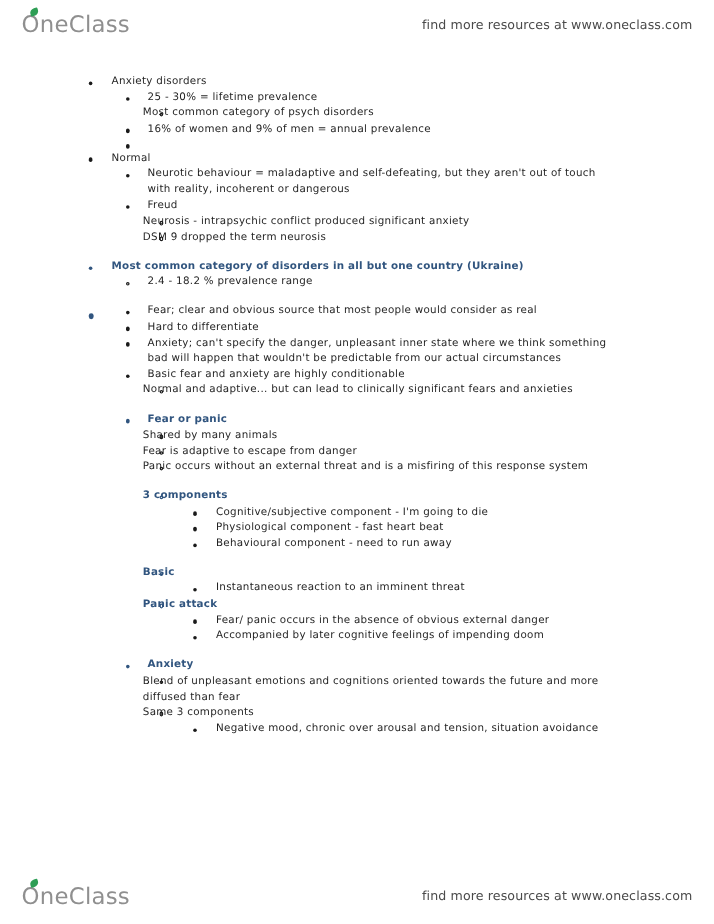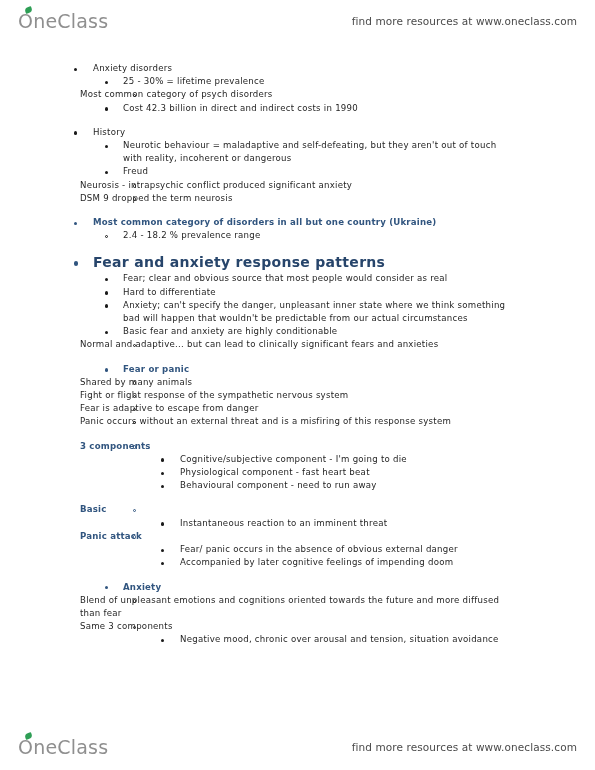--- a/index.html
+++ b/index.html
@@ -116,21 +116,21 @@
   .bullet.circle.blue { border-color: #31557f; }
 
   
   .l1 > .bullet { left: 74px;  top: 5.5px; }
   .l1 > .txt    { margin-left: 93px; }
 
   .l2 > .bullet { left: 105px; top: 5.5px; }
   .l2 > .txt    { margin-left: 123px; }
 
   .l3 > .bullet { left: 133px; top: 5.5px; }
-  .l3 > .txt    { margin-left: 80px; }
+  .l3 > .txt    { margin-left: 119px; }
 
   .l4 > .bullet { left: 161px; top: 5.5px; }
   .l4 > .txt    { margin-left: 180px; }
 
   
   .txt {
     font-size: 8.6px;
     line-height: 13.2px;
     color: #1f1f1f;
     letter-spacing: 0.25px;
@@ -171,25 +171,28 @@
       <li class="item l2">
         <span class="bullet disc"></span>
         <span class="txt">25 - 30% = lifetime prevalence</span>
       </li>
       <li class="item l3">
         <span class="bullet circle"></span>
         <span class="txt">Most common category of psych disorders</span>
       </li>
       <li class="item l2">
         <span class="bullet disc"></span>
-        <span class="txt">Cost 42.3 billion in direct and indirect costs in 1990</span>
+        <span class="txt">16% of women and 9% of men = annual prevalence</span>
+      </li>
+      <li class="item l2">
+        <span class="bullet disc"></span>
       </li>
       <li class="item l1 gap-before">
         <span class="bullet disc"></span>
-        <span class="txt">History</span>
+        <span class="txt">Normal</span>
       </li>
       <li class="item l2">
         <span class="bullet disc"></span>
         <span class="txt">Neurotic behaviour = maladaptive and self-defeating, but they aren't out of touch with reality, incoherent or dangerous</span>
       </li>
       <li class="item l2">
         <span class="bullet disc"></span>
         <span class="txt">Freud</span>
       </li>
       <li class="item l3">
@@ -203,21 +206,20 @@
       <li class="item l1 gap-before">
         <span class="bullet disc blue"></span>
         <span class="txt blue">Most common category of disorders in all but one country (Ukraine)</span>
       </li>
       <li class="item l2">
         <span class="bullet circle"></span>
         <span class="txt">2.4 - 18.2 % prevalence range</span>
       </li>
       <li class="item l1 headrow gap-before">
         <span class="bullet disc blue"></span>
-        <span class="txt heading">Fear and anxiety response patterns</span>
       </li>
       <li class="item l2">
         <span class="bullet disc"></span>
         <span class="txt">Fear; clear and obvious source that most people would consider as real</span>
       </li>
       <li class="item l2">
         <span class="bullet disc"></span>
         <span class="txt">Hard to differentiate</span>
       </li>
       <li class="item l2">
@@ -232,24 +234,20 @@
         <span class="bullet circle"></span>
         <span class="txt">Normal and adaptive... but can lead to clinically significant fears and anxieties</span>
       </li>
       <li class="item l2 gap-before">
         <span class="bullet disc blue"></span>
         <span class="txt blue">Fear or panic</span>
       </li>
       <li class="item l3">
         <span class="bullet circle"></span>
         <span class="txt">Shared by many animals</span>
-      </li>
-      <li class="item l3">
-        <span class="bullet circle"></span>
-        <span class="txt">Fight or flight response of the sympathetic nervous system</span>
       </li>
       <li class="item l3">
         <span class="bullet circle"></span>
         <span class="txt">Fear is adaptive to escape from danger</span>
       </li>
       <li class="item l3">
         <span class="bullet circle"></span>
         <span class="txt">Panic occurs without an external threat and is a misfiring of this response system</span>
       </li>
       <li class="item l3 gap-before">

